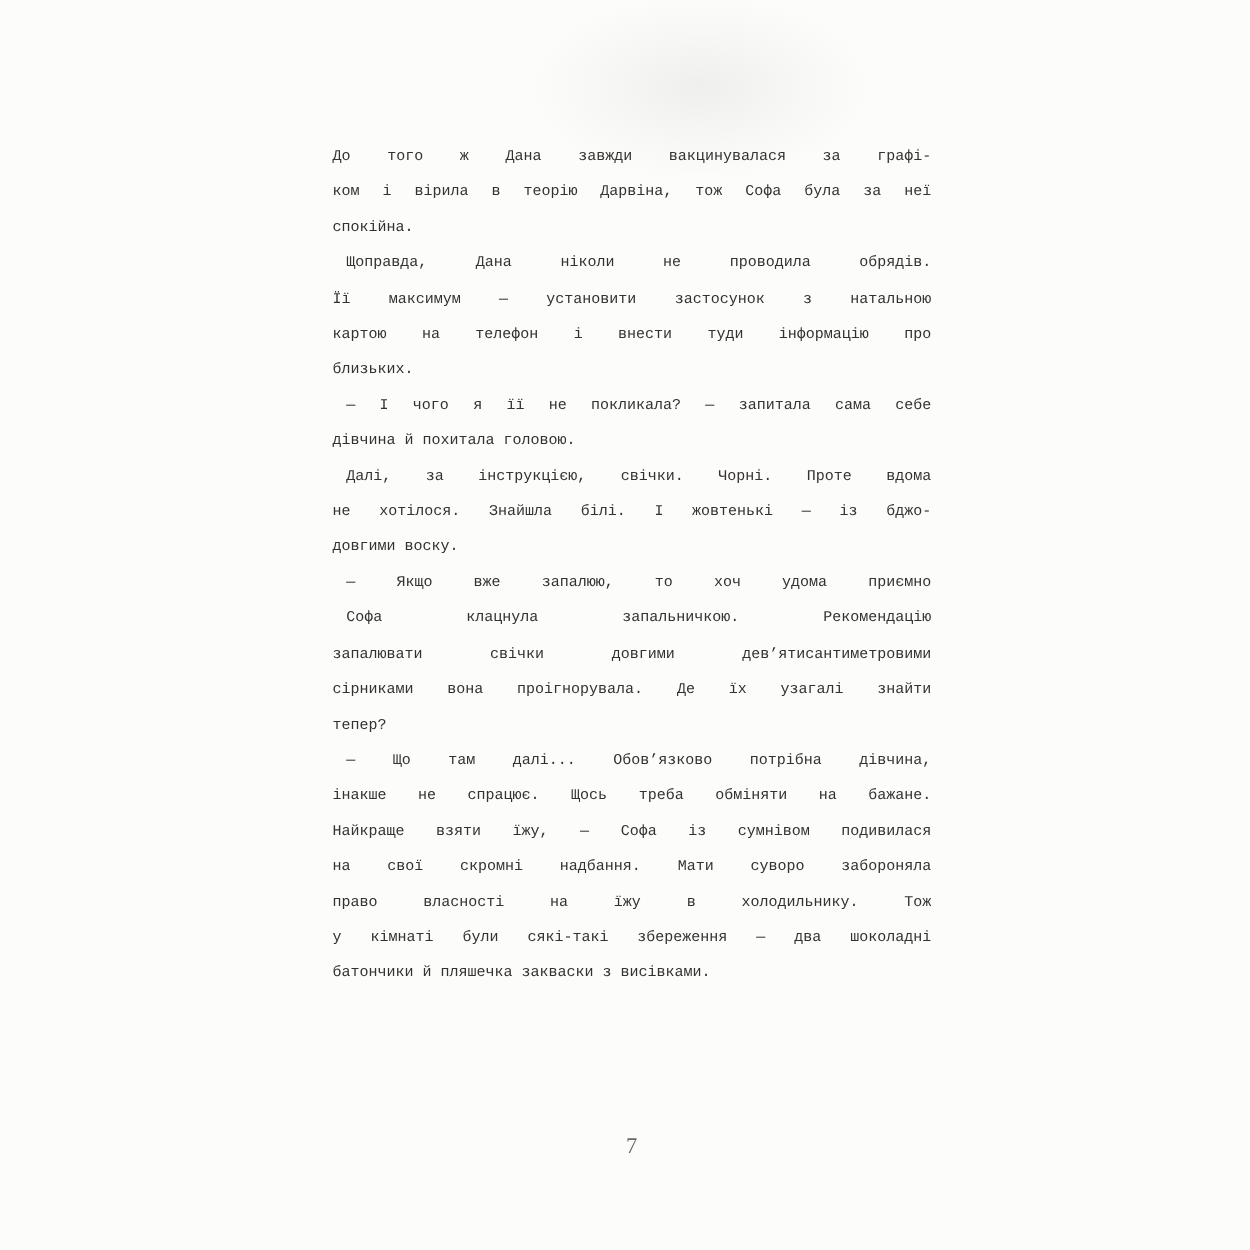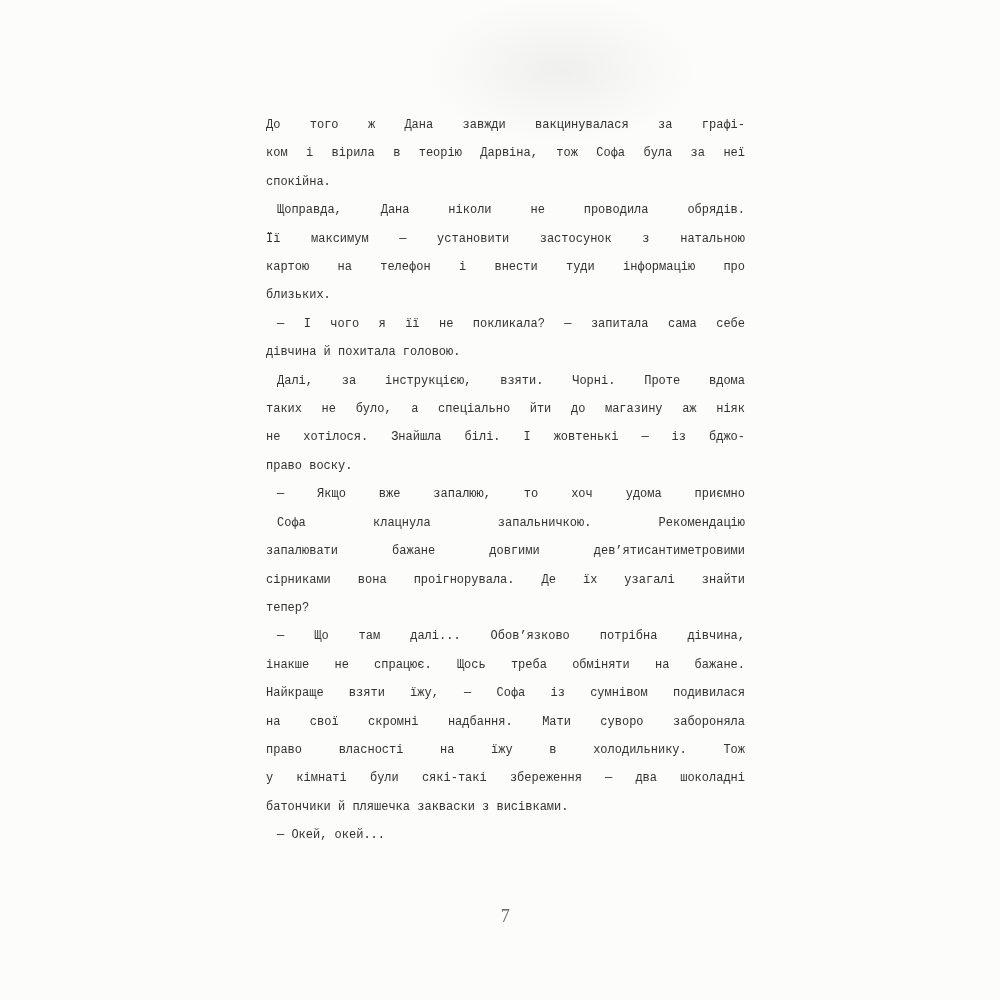--- a/index.html
+++ b/index.html
@@ -85,41 +85,37 @@
         <div class="line indent">Щоправда, Дана ніколи не проводила обрядів.</div>
         <div class="line">Її максимум — установити застосунок з натальною</div>
         <div class="line">картою на телефон і внести туди інформацію про</div>
         <div class="line last">близьких.</div>
       </div>
       <div class="paragraph">
         <div class="line indent">— І чого я її не покликала? — запитала сама себе</div>
         <div class="line last">дівчина й похитала головою.</div>
       </div>
       <div class="paragraph">
-        <div class="line indent">Далі, за інструкцією, взяти. Чорні. Проте вдома</div>
-        <div class="line">таких не було, а спеціально йти до магазину аж ніяк</div>
+        <div class="line indent">Далі, за інструкцією, свічки. Чорні. Проте вдома</div>
         <div class="line">не хотілося. Знайшла білі. І жовтенькі — із бджо-</div>
-        <div class="line last">право воску.</div>
+        <div class="line last">довгими воску.</div>
       </div>
       <div class="paragraph">
         <div class="line indent">— Якщо вже запалюю, то хоч удома приємно</div>
       </div>
       <div class="paragraph">
         <div class="line indent">Софа клацнула запальничкою. Рекомендацію</div>
-        <div class="line">запалювати бажане довгими дев’ятисантиметровими</div>
+        <div class="line">запалювати свічки довгими дев’ятисантиметровими</div>
         <div class="line">сірниками вона проігнорувала. Де їх узагалі знайти</div>
         <div class="line last">тепер?</div>
       </div>
       <div class="paragraph">
         <div class="line indent">— Що там далі... Обов’язково потрібна дівчина,</div>
         <div class="line">інакше не спрацює. Щось треба обміняти на бажане.</div>
         <div class="line">Найкраще взяти їжу, — Софа із сумнівом подивилася</div>
         <div class="line">на свої скромні надбання. Мати суворо забороняла</div>
         <div class="line">право власності на їжу в холодильнику. Тож</div>
         <div class="line">у кімнаті були сякі-такі збереження — два шоколадні</div>
         <div class="line last">батончики й пляшечка закваски з висівками.</div>
       </div>
-      <div class="paragraph">
-        <div class="line last indent">— Окей, окей...</div>
-      </div>
     </div>
   <div class="page-number">7</div>
 </div>
 
 </body></html>

